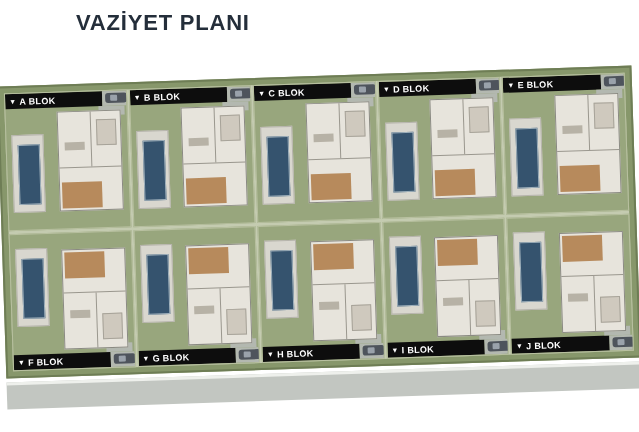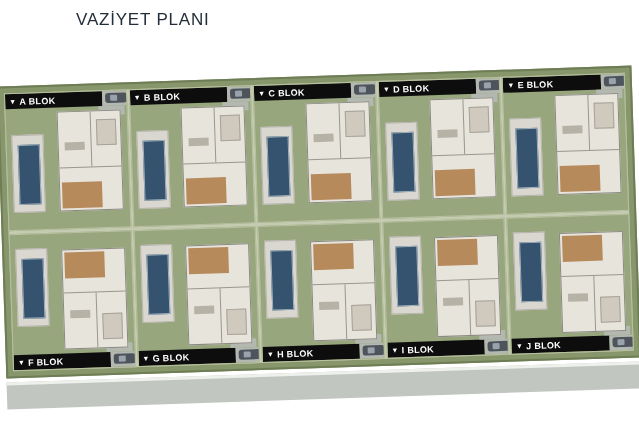--- a/index.html
+++ b/index.html
@@ -3,21 +3,21 @@
 <meta charset="utf-8">
 <style>
   html,body{margin:0;padding:0;}
   body{
     width:639px;height:432px;position:relative;overflow:hidden;
     background:#ffffff;
     font-family:"Liberation Sans", sans-serif;
   }
   .page-title{
     position:absolute;left:76px;top:10px;
-    font-size:17px;font-weight:400;letter-spacing:.8px;
+    font-size:22px;font-weight:700;letter-spacing:.8px;
     color:#242e3a;
   }
   
   .scene{
     position:absolute;left:2px;top:76px;width:635px;height:330px;
     transform:rotate(-1.9deg);
   }
   .lawn{
     box-sizing:border-box;height:292px;
     border:2px solid #6e7d55;background:#87976b;padding:5px;

